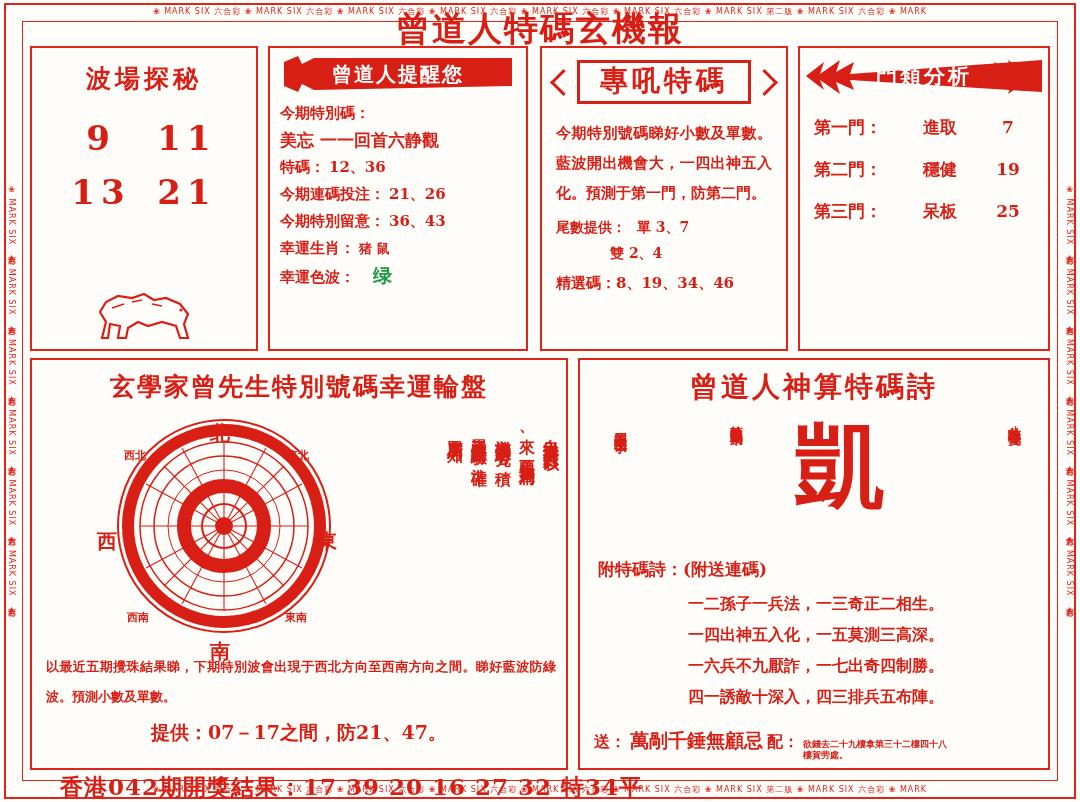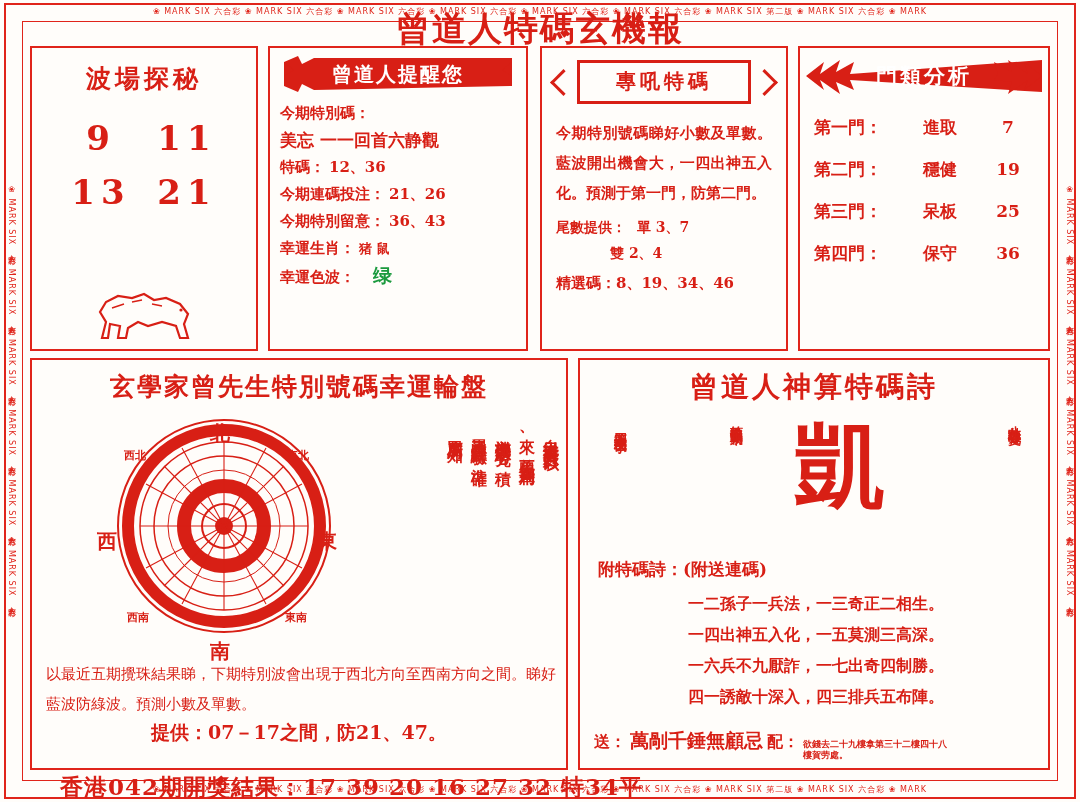--- a/index.html
+++ b/index.html
@@ -101,21 +101,21 @@
   .lines .ln.big{font-size:17px;}
   .green{color:#1b9a3e;}
 
   
   #p3{left:540px;top:46px;width:248px;height:305px;}
   .boxtitle{
     margin:12px auto 12px auto;width:168px;height:38px;
     border:3px solid #d81f15;
     text-align:center;line-height:36px;
     font-family:"DejaVu Serif","Liberation Serif",serif;
-    font-weight:bold;font-size:20px;letter-spacing:4px;
+    font-weight:bold;font-size:28px;letter-spacing:4px;
     position:relative;
   }
   .boxtitle::before,.boxtitle::after{
     content:"";position:absolute;top:10px;width:16px;height:16px;
     border-top:3px solid #d81f15;border-right:3px solid #d81f15;
     transform:rotate(45deg);
   }
   .boxtitle::before{left:-26px;transform:rotate(225deg);}
   .boxtitle::after{right:-26px;}
   #p3 .body{
@@ -169,22 +169,22 @@
   .cl-se{left:253px;top:250px;}
   .vcols{position:absolute;left:318px;top:66px;width:212px;height:230px;display:flex;flex-direction:row-reverse;gap:2px;}
   .vcol{
     writing-mode:vertical-rl;text-orientation:upright;
     font-family:"DejaVu Serif","Liberation Serif",serif;font-weight:bold;
     font-size:16px;line-height:22px;letter-spacing:2px;
     height:230px;
   }
   #p5 .foot{
     position:absolute;left:14px;top:292px;width:510px;
-    font-family:"DejaVu Serif","Liberation Serif",serif;font-weight:normal;
-    font-size:15px;line-height:30px;text-align:justify;margin-top:7px;
+    font-family:"DejaVu Serif","Liberation Serif",serif;font-weight:bold;
+    font-size:13px;line-height:30px;text-align:justify;
   }
   #p5 .provide{
     position:absolute;left:0;top:360px;width:534px;text-align:center;
     font-family:"DejaVu Serif","Liberation Serif",serif;font-weight:bold;font-size:19px;
   }
 
   
   #p6{left:578px;top:358px;width:472px;height:412px;}
   #p6 .h{
     text-align:center;margin-top:8px;
@@ -307,25 +307,20 @@
       </div>
       <div class="gate">
         <span class="g1">第二門：</span>
         <span class="g2">穩健</span>
         <span class="g3">19</span>
       </div>
       <div class="gate">
         <span class="g1">第三門：</span>
         <span class="g2">呆板</span>
         <span class="g3">25</span>
-      </div>
-      <div class="gate">
-        <span class="g1">第四門：</span>
-        <span class="g2">保守</span>
-        <span class="g3">36</span>
       </div>
     </div>
   </div>
 
   <div class="panel" id="p5">
     <div class="h">玄學家曾先生特別號碼幸運輪盤</div>
 
     <div class="compass-label cl-n">北</div>
     <div class="compass-label cl-s">南</div>
     <div class="compass-label cl-w">西</div>

